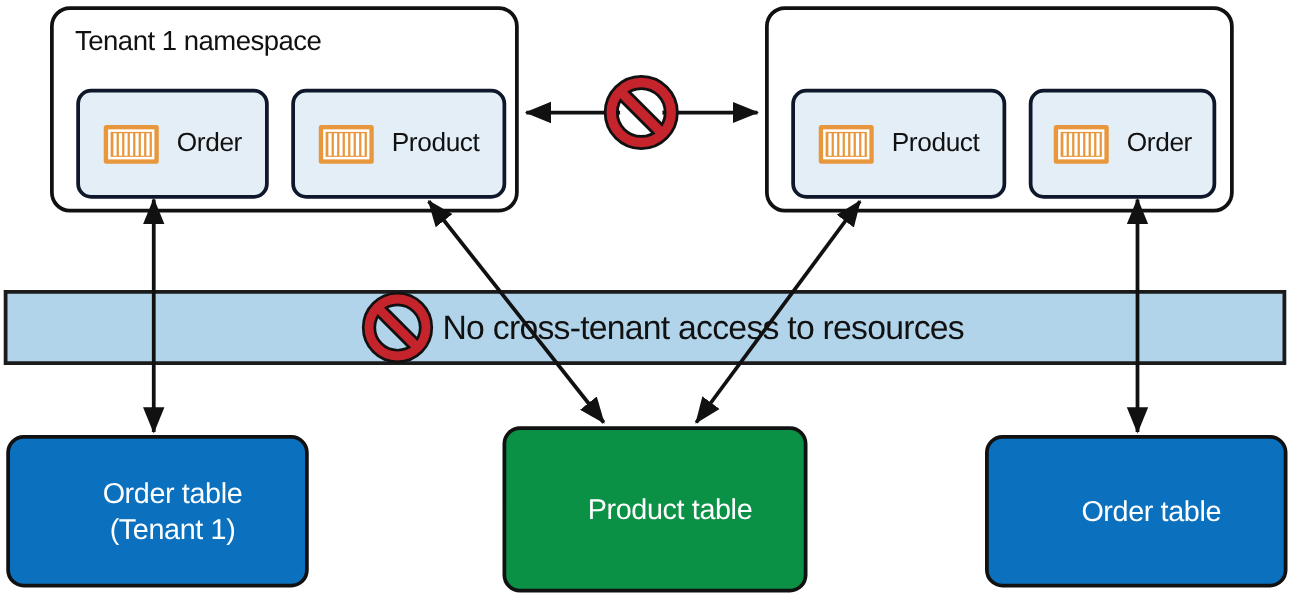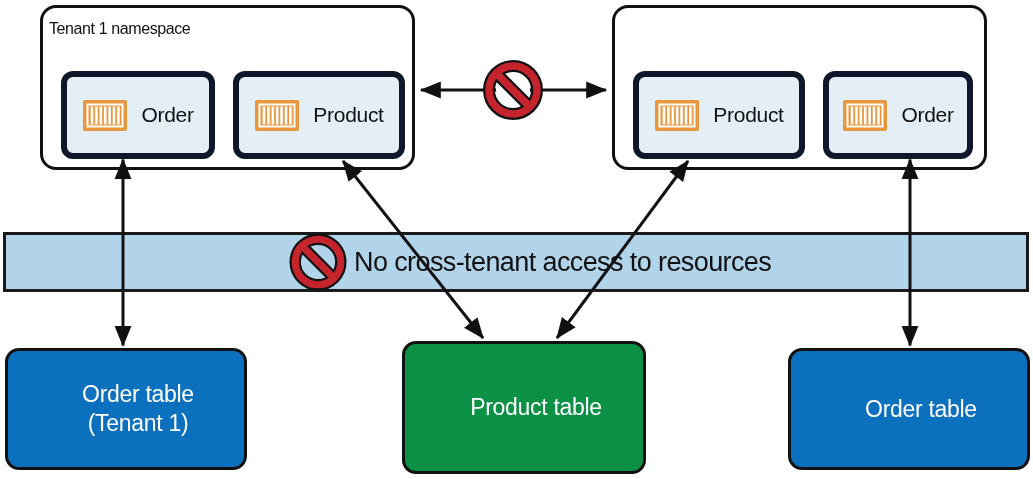--- a/index.html
+++ b/index.html
@@ -8,25 +8,25 @@
     font-family:"Liberation Sans", sans-serif;color:#111;
   }
   
   .ns{
     position:absolute;top:5px;width:375px;height:165px;background:#fff;
     border:3px solid #111;border-radius:16px;box-sizing:border-box;
   }
   #ns1{left:40px}
   #ns2{left:612px}
   .ns-title{
-    position:absolute;left:6px;top:12px;font-size:16px;letter-spacing:-0.4px;white-space:nowrap;
+    position:absolute;left:17px;top:12px;font-size:22px;letter-spacing:-0.4px;white-space:nowrap;
   }
   .item{
     position:absolute;top:63px;height:88px;background:#e3eef7;
-    border:6px solid #0f172a;border-radius:12px;box-sizing:border-box;
+    border:3px solid #0f172a;border-radius:12px;box-sizing:border-box;
     display:flex;align-items:center;justify-content:center;gap:13px;
     font-size:21px;letter-spacing:-0.3px;
   }
   #ns1 .item.a{left:18px;width:154px}
   #ns1 .item.b{left:190px;width:172px}
   #ns2 .item.a{left:18px;width:172px}
   #ns2 .item.b{left:208px;width:150px}
   .item svg{flex:0 0 auto}
   
   .band{

